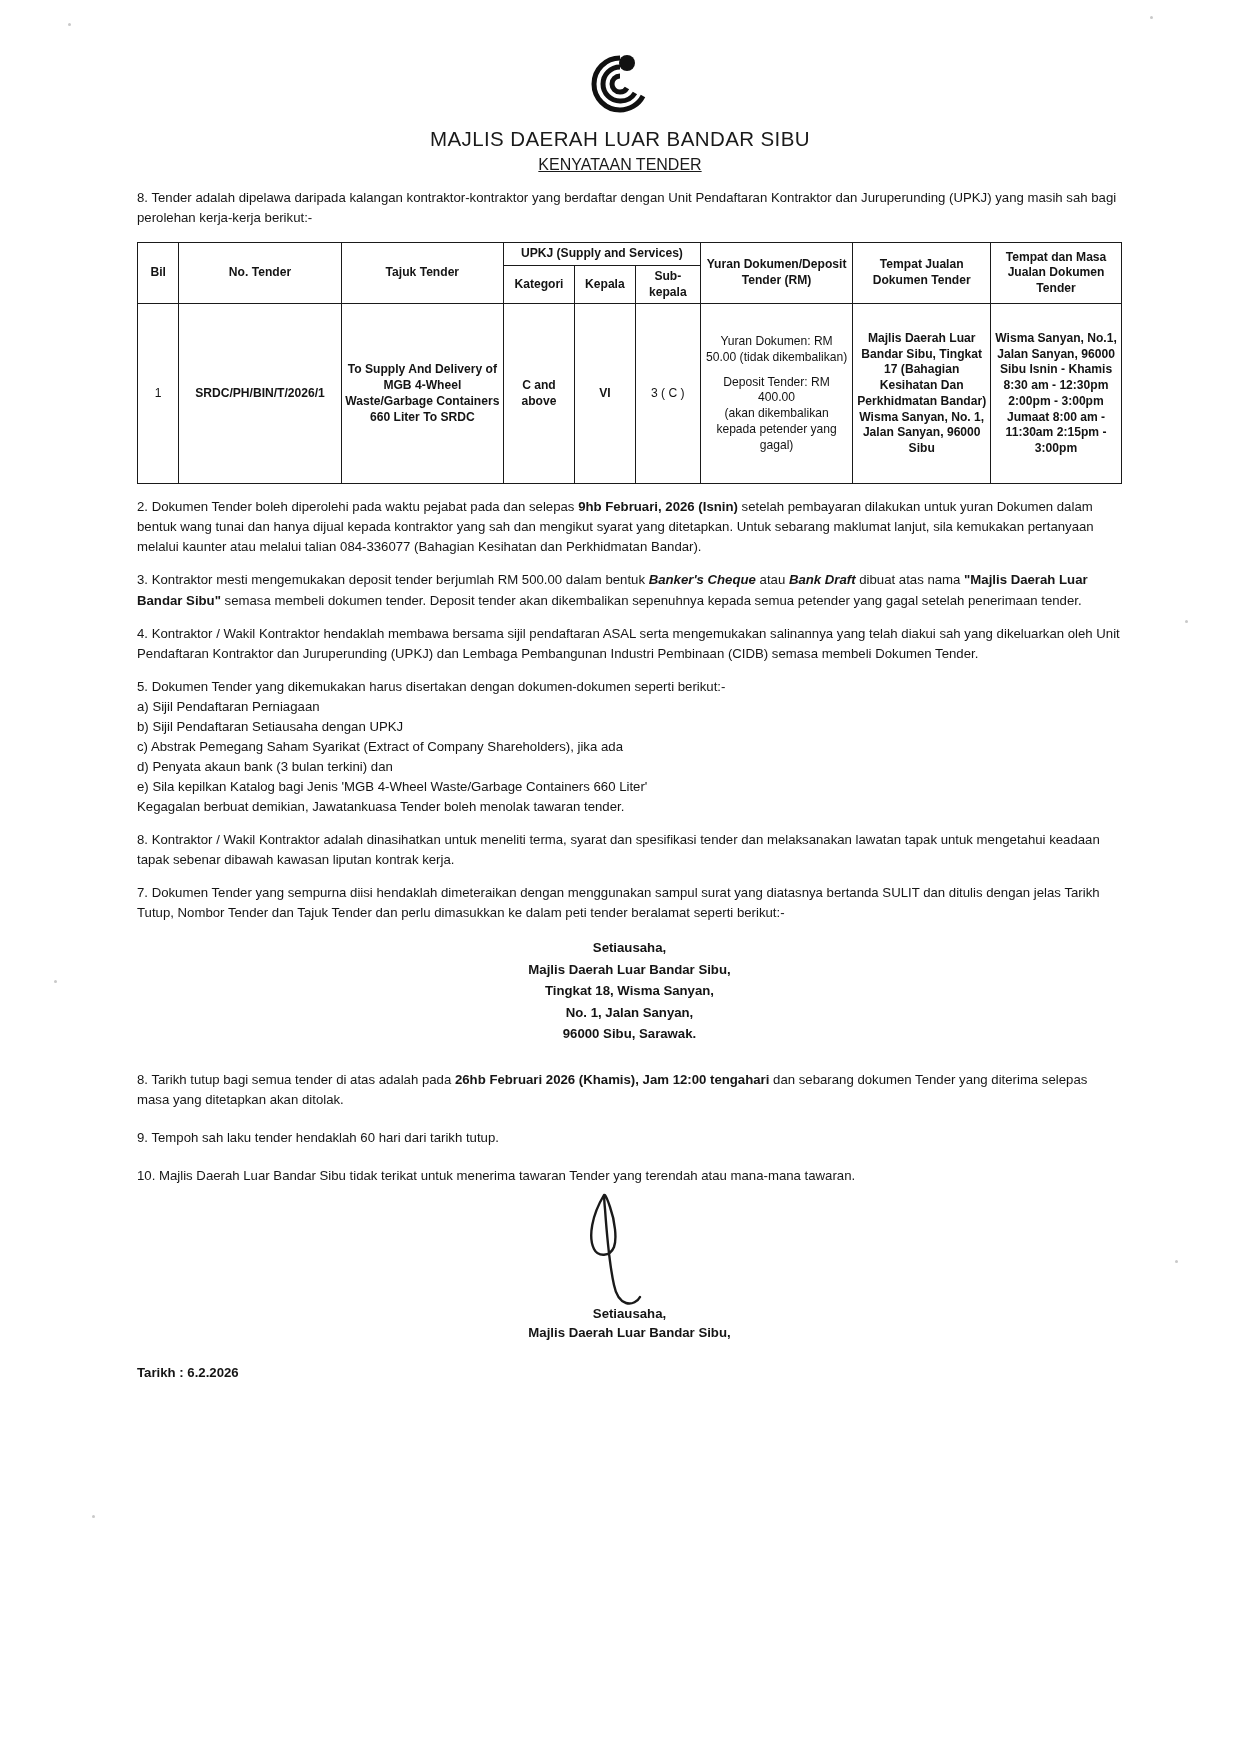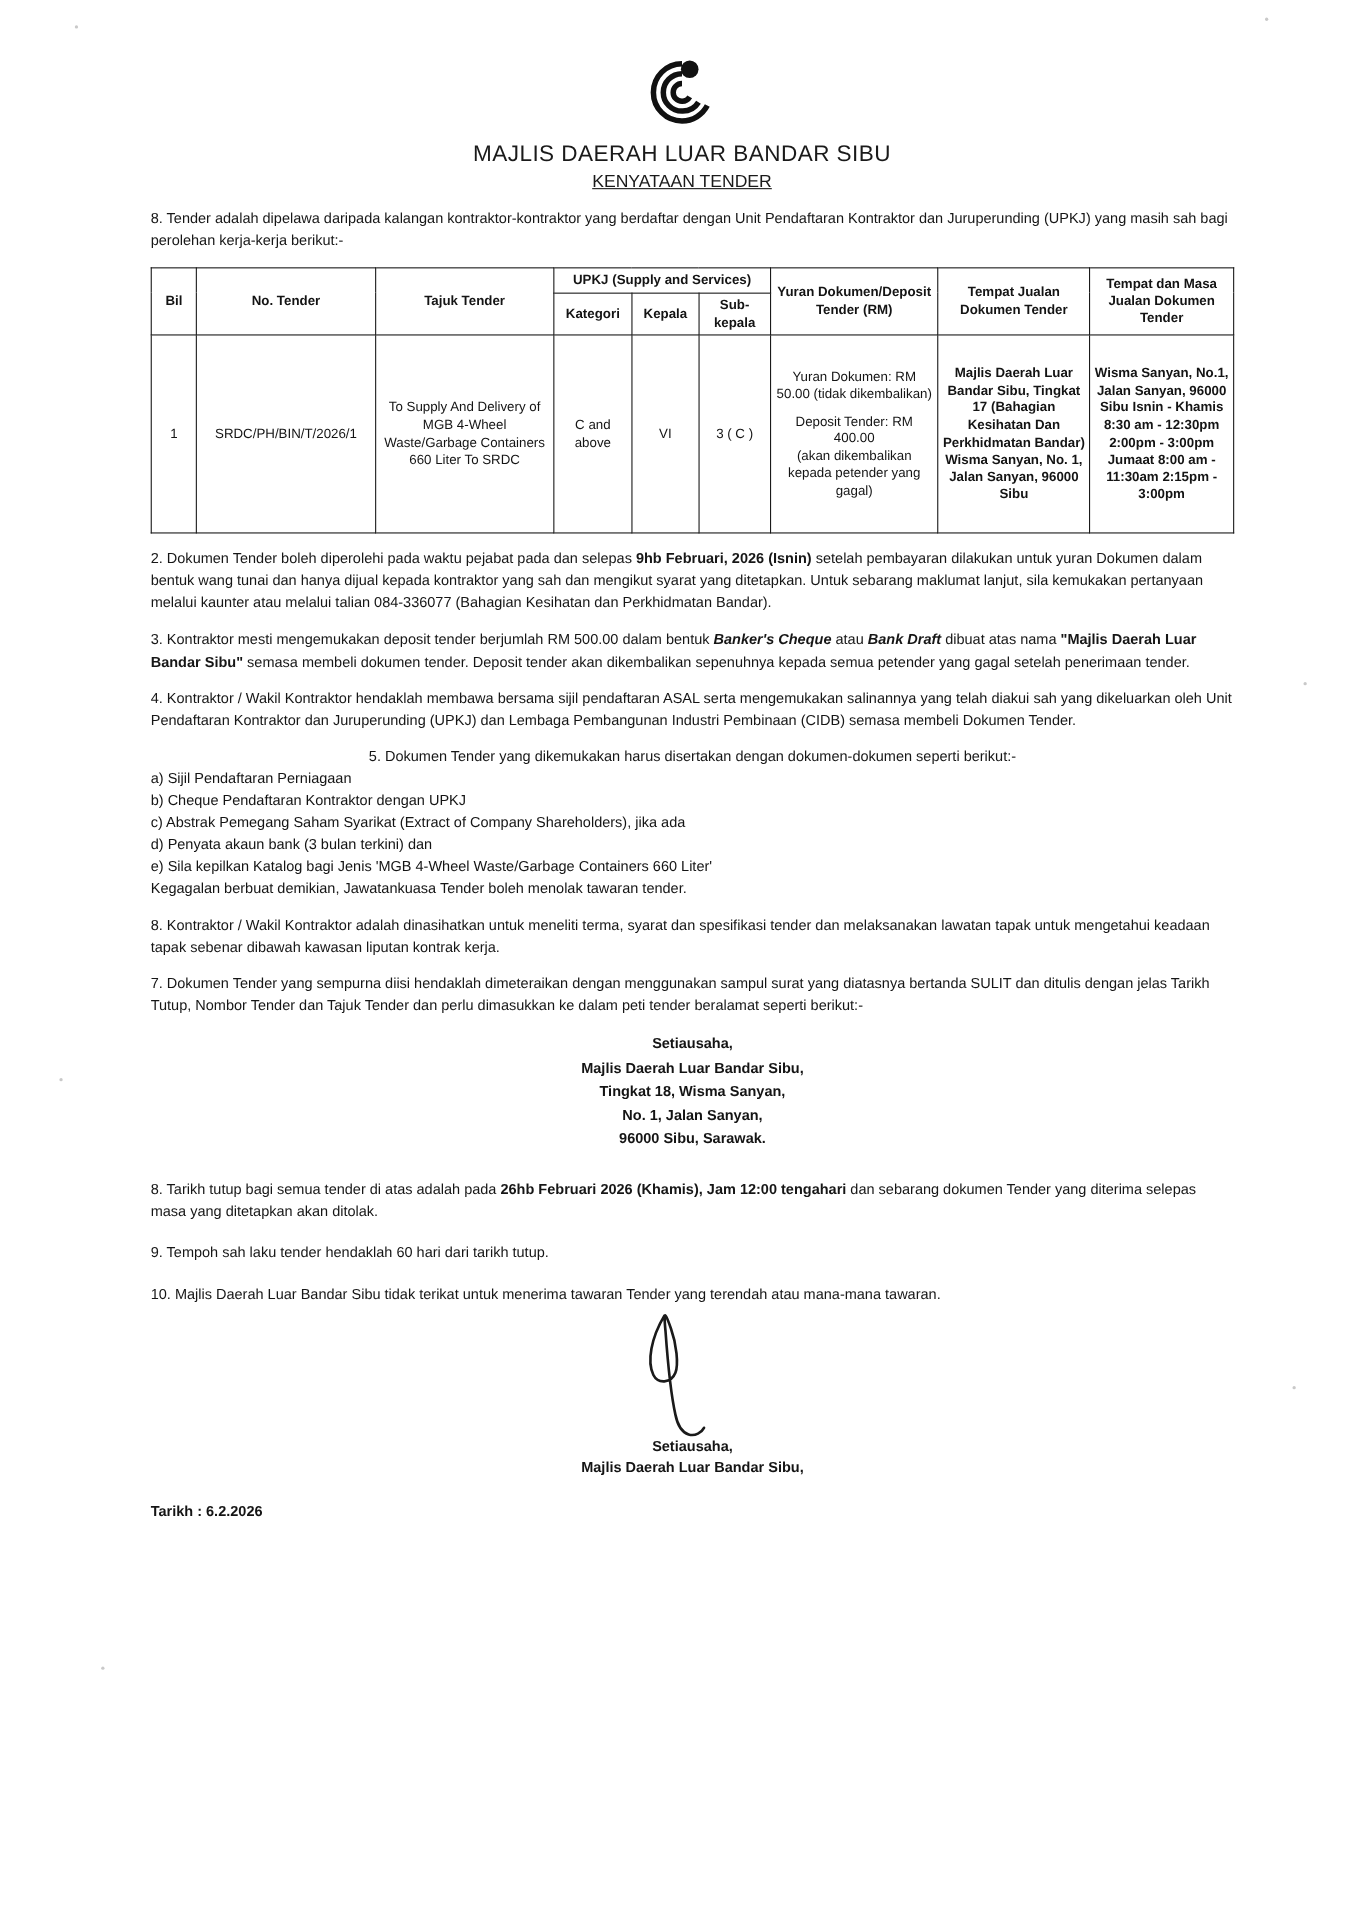--- a/index.html
+++ b/index.html
@@ -72,21 +72,21 @@
     text-align: center;
     vertical-align: middle;
     font-size: 12.1px;
     padding: 3px 3px;
     line-height: 1.3;
   }
   table.tender th {
     font-weight: bold;
   }
   td.cell-bold {
-    font-weight: normal;
+    font-weight: bold;
     line-height: 1.35;
   }
   .col-bil { width: 4.2%; }
   .col-no { width: 16.5%; }
   .col-tajuk { width: 16.5%; }
   .col-kat { width: 7.2%; }
   .col-kep { width: 6.2%; }
   .col-sub { width: 6.6%; }
   .col-yuran { width: 15.5%; }
   .col-tempat { width: 14%; }
@@ -216,24 +216,24 @@
     <p class="para">
       <span>2. Dokumen Tender boleh diperolehi pada waktu pejabat pada dan selepas </span><span class="bold">9hb Februari, 2026 (Isnin)</span><span> setelah pembayaran dilakukan untuk yuran Dokumen dalam bentuk wang tunai dan hanya dijual kepada kontraktor yang sah dan mengikut syarat yang ditetapkan. Untuk sebarang maklumat lanjut, sila kemukakan pertanyaan melalui kaunter atau melalui talian 084-336077 (Bahagian Kesihatan dan Perkhidmatan Bandar).</span>
     </p>
 
     <p class="para">
       <span>3. Kontraktor mesti mengemukakan deposit tender berjumlah RM 500.00 dalam bentuk </span><span class="bolditalic">Banker's Cheque</span><span> atau </span><span class="bolditalic">Bank Draft</span><span> dibuat atas nama </span><span class="bold">"Majlis Daerah Luar Bandar Sibu"</span><span> semasa membeli dokumen tender. Deposit tender akan dikembalikan sepenuhnya kepada semua petender yang gagal setelah penerimaan tender.</span>
     </p>
 
     <p class="para">4. Kontraktor / Wakil Kontraktor hendaklah membawa bersama sijil pendaftaran ASAL serta mengemukakan salinannya yang telah diakui sah yang dikeluarkan oleh Unit Pendaftaran Kontraktor dan Juruperunding (UPKJ) dan Lembaga Pembangunan Industri Pembinaan (CIDB) semasa membeli Dokumen Tender.</p>
 
-    <p class="para" style="margin-bottom:0;text-align:center;">5. Dokumen Tender yang dikemukakan harus disertakan dengan dokumen-dokumen seperti berikut:-</p>
+    <p class="para" style="margin-bottom:0;">5. Dokumen Tender yang dikemukakan harus disertakan dengan dokumen-dokumen seperti berikut:-</p>
     <div class="list-lines">
       <div>a) Sijil Pendaftaran Perniagaan</div>
-      <div>b) Cheque Pendaftaran Kontraktor dengan UPKJ</div>
+      <div>b) Sijil Pendaftaran Setiausaha dengan UPKJ</div>
       <div>c) Abstrak Pemegang Saham Syarikat (Extract of Company Shareholders), jika ada</div>
       <div>d) Penyata akaun bank (3 bulan terkini) dan</div>
       <div>e) Sila kepilkan Katalog bagi Jenis 'MGB 4-Wheel Waste/Garbage Containers 660 Liter'</div>
       <div>Kegagalan berbuat demikian, Jawatankuasa Tender boleh menolak tawaran tender.</div>
     </div>
 
     <p class="para">8. Kontraktor / Wakil Kontraktor adalah dinasihatkan untuk meneliti terma, syarat dan spesifikasi tender dan melaksanakan lawatan tapak untuk mengetahui keadaan tapak sebenar dibawah kawasan liputan kontrak kerja.</p>
 
     <p class="para">7. Dokumen Tender yang sempurna diisi hendaklah dimeteraikan dengan menggunakan sampul surat yang diatasnya bertanda SULIT dan ditulis dengan jelas Tarikh Tutup, Nombor Tender dan Tajuk Tender dan perlu dimasukkan ke dalam peti tender beralamat seperti berikut:-</p>
 

